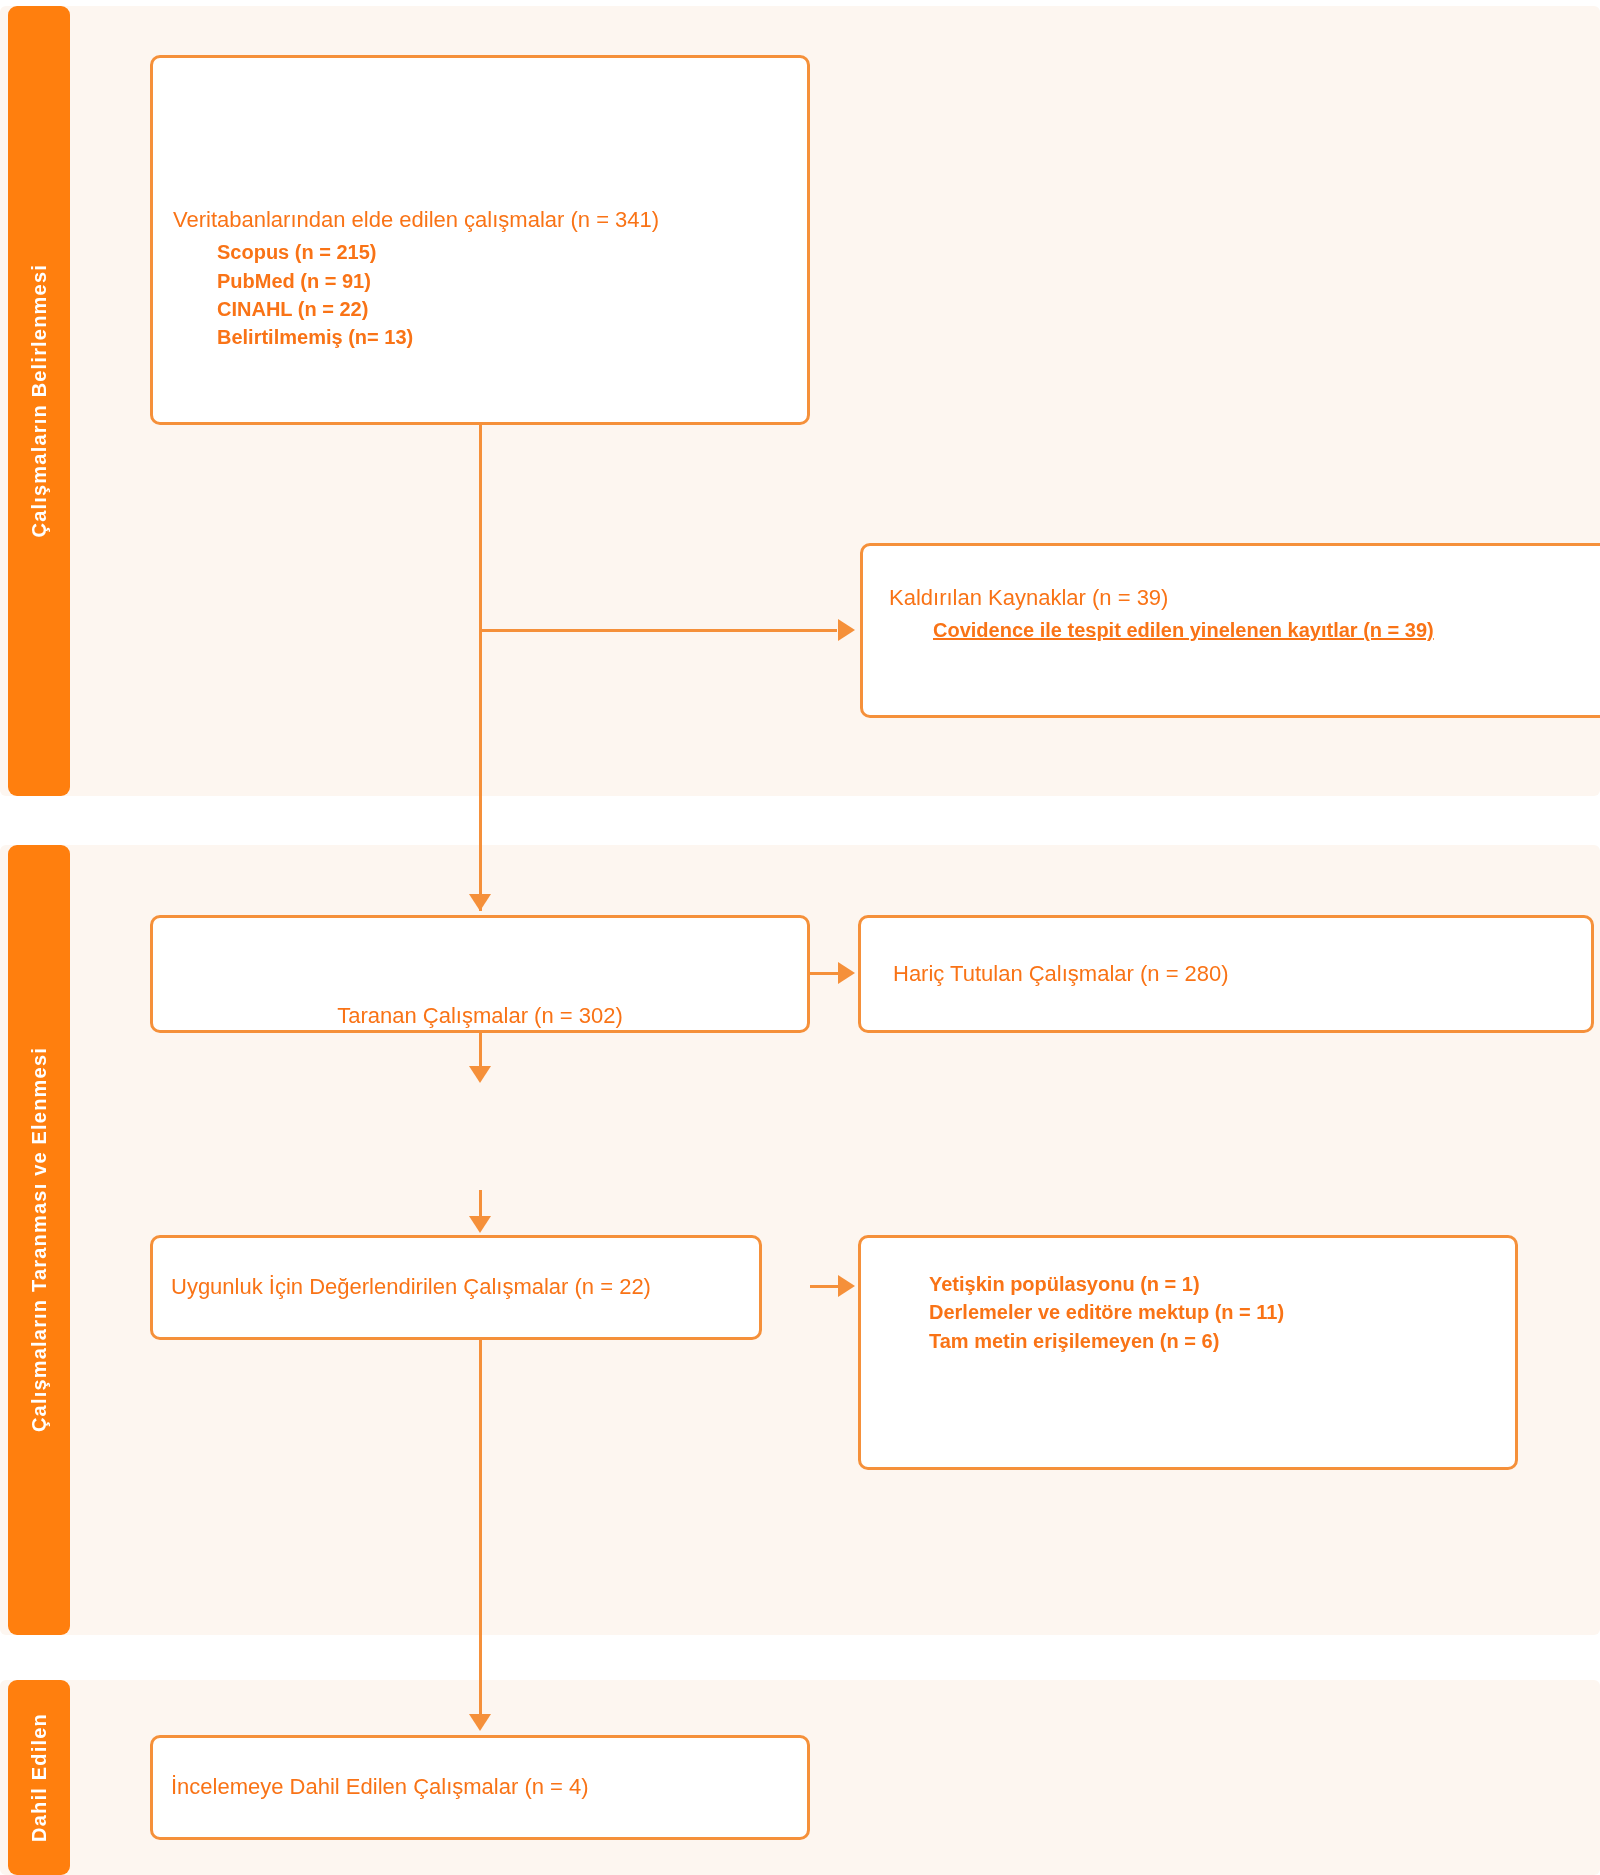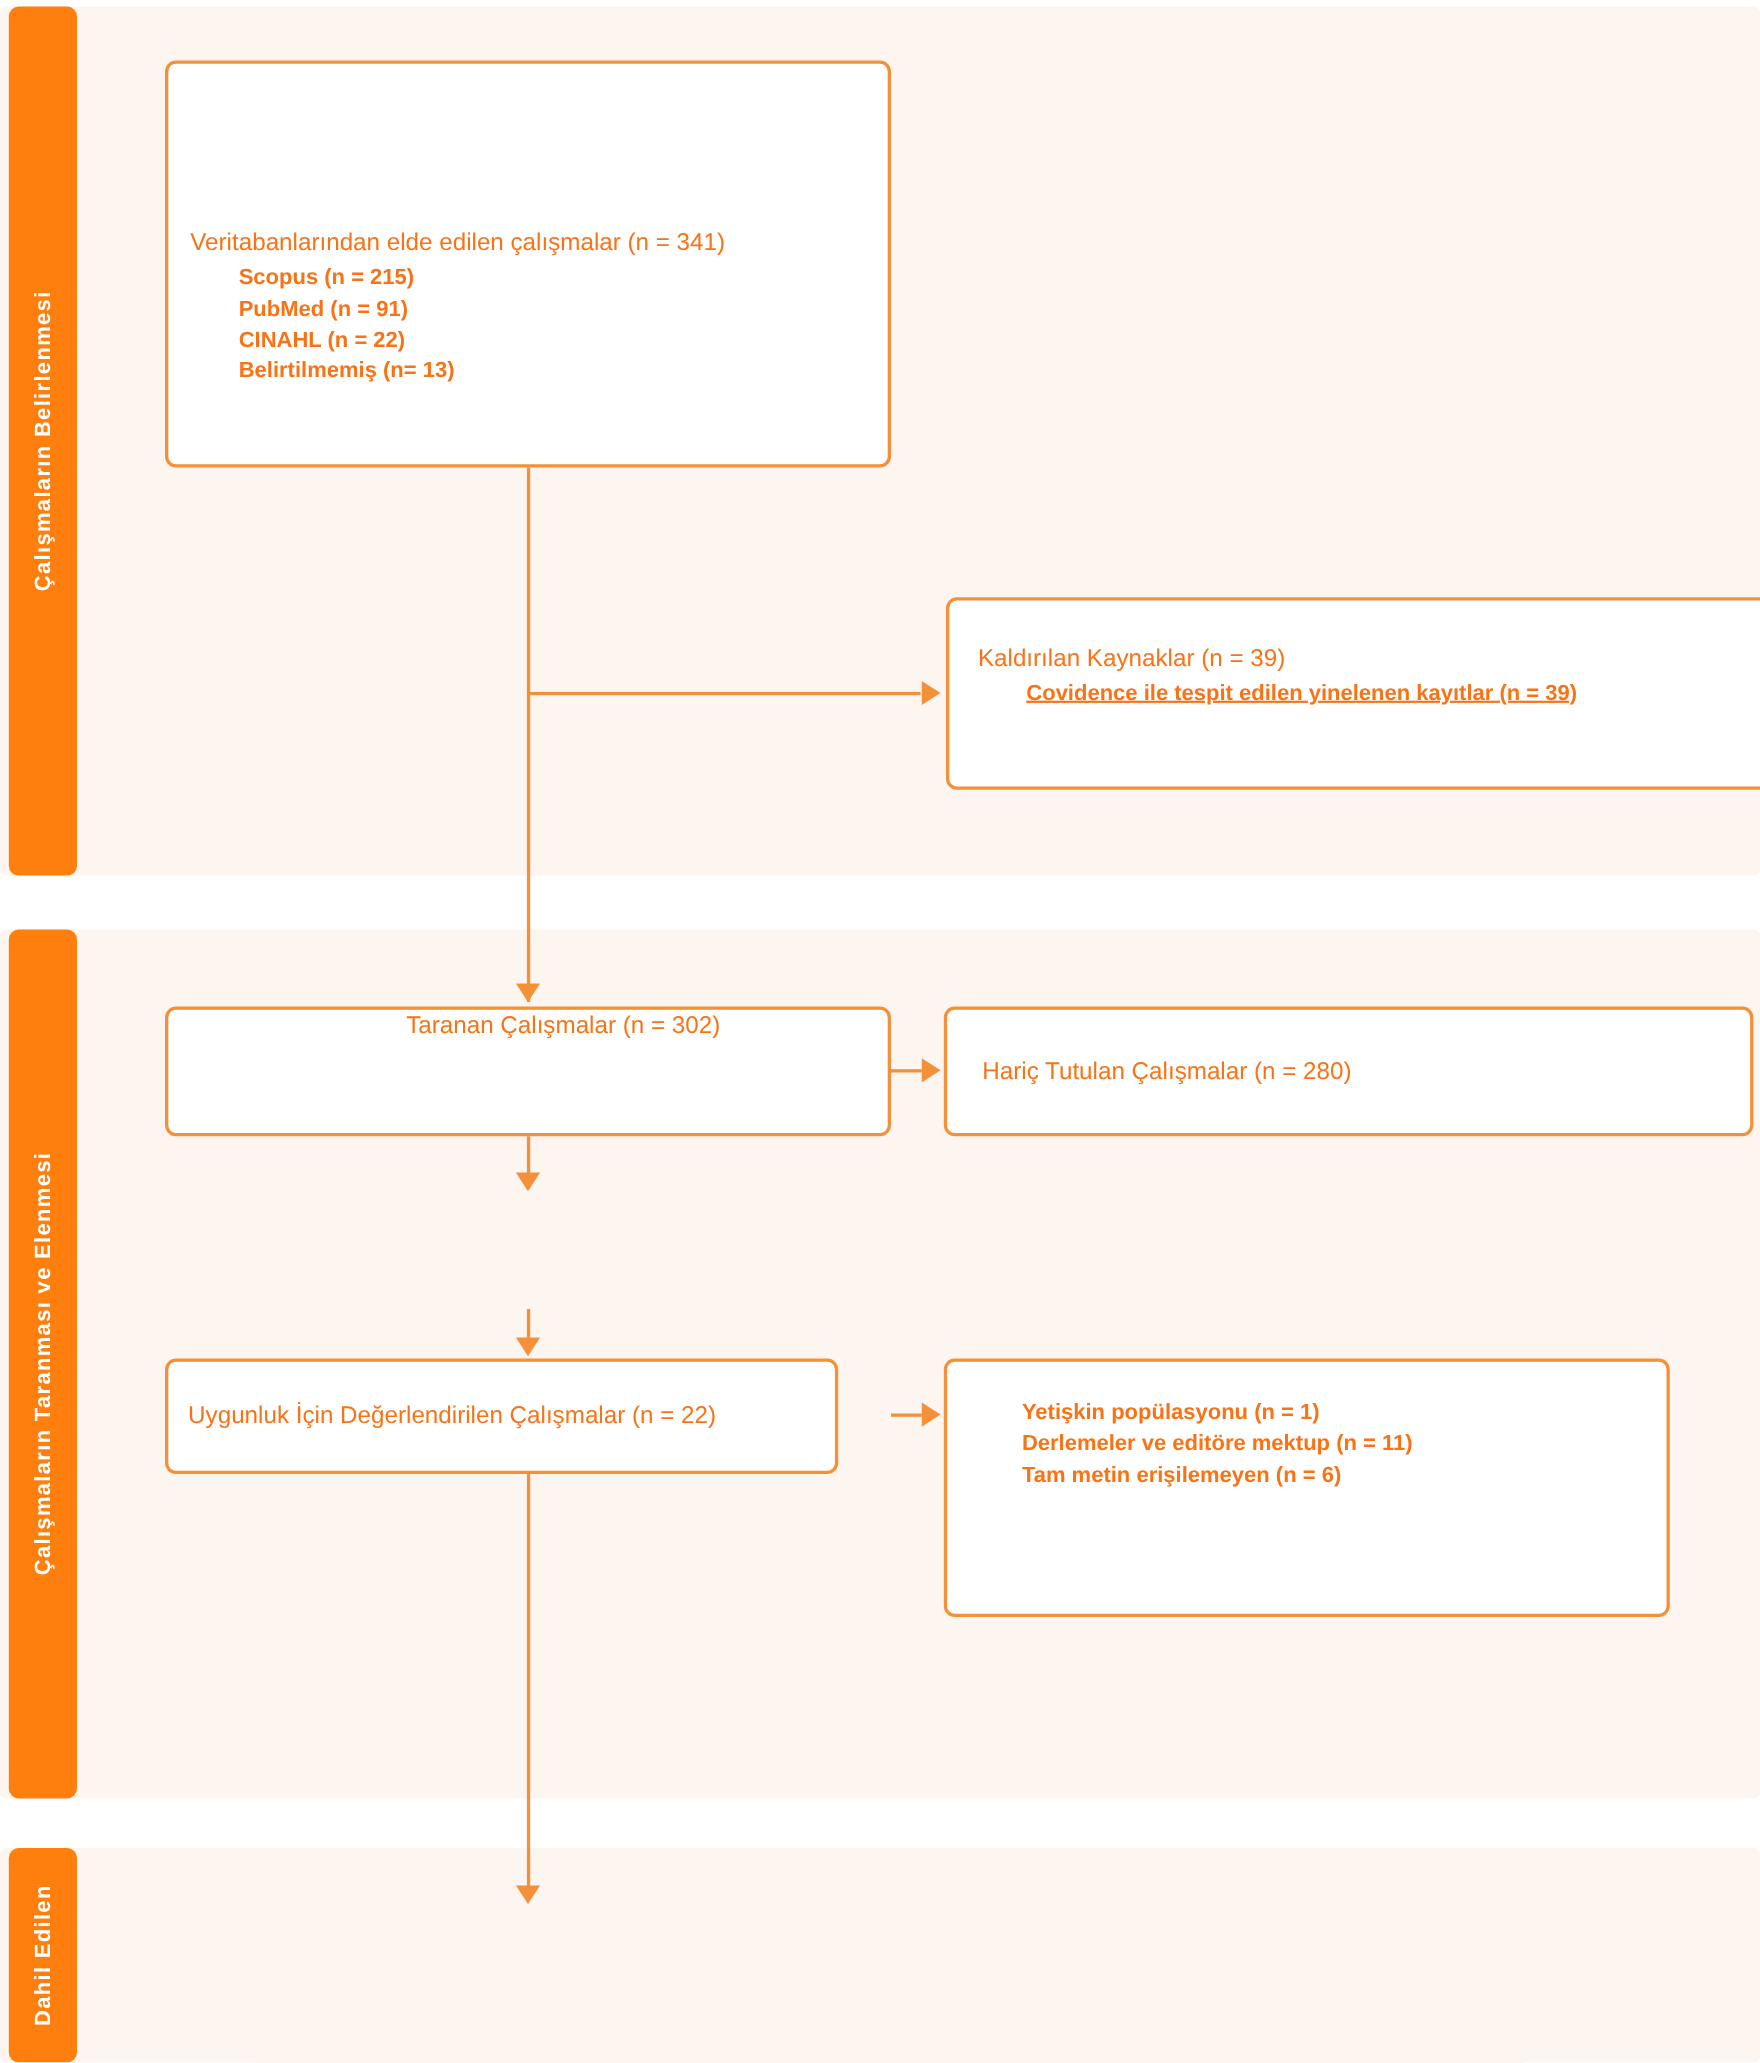--- a/index.html
+++ b/index.html
@@ -76,21 +76,21 @@
   
   #box-databases{left:150px;top:55px;width:660px;height:370px;}
   #box-databases .inner{position:absolute;left:20px;top:148px;right:10px;}
 
   #box-removed{left:860px;top:543px;width:776px;height:175px;}
   #box-removed .inner{position:absolute;left:26px;top:38px;right:8px;}
   #box-removed .sublist{text-decoration:underline;}
 
   #box-screened{left:150px;top:915px;width:660px;height:118px;}
   #box-screened .inner{position:absolute;left:0;top:0;width:100%;height:100%;
-      display:flex;align-items:flex-start;justify-content:center;margin-left:32px;}
+      display:flex;align-items:flex-end;justify-content:center;}
 
   #box-excluded1{left:858px;top:915px;width:736px;height:118px;}
   #box-excluded1 .inner{position:absolute;left:32px;top:0;height:100%;
       display:flex;align-items:center;}
 
   #box-fulltext{left:150px;top:1085px;width:660px;height:105px;}
   #box-fulltext .inner{position:absolute;left:18px;top:0;height:100%;
       display:flex;align-items:center;}
 
   #box-eligibility{left:150px;top:1235px;width:612px;height:105px;}
@@ -205,14 +205,19 @@
   <div class="fbox" id="box-excluded2">
     <div class="inner">
       <ul class="sublist">
         <li class="subline">Yetişkin popülasyonu (n = 1)</li>
         <li class="subline">Derlemeler ve editöre mektup (n = 11)</li>
         <li class="subline">Tam metin erişilemeyen (n = 6)</li>
       </ul>
     </div>
   </div>
 
+  <div class="fbox" id="box-included">
+    <div class="inner">
+      <div class="title">İncelemeye Dahil Edilen Çalışmalar (n = 4)</div>
+    </div>
+  </div>
 
 </div>
 
 </body></html>

